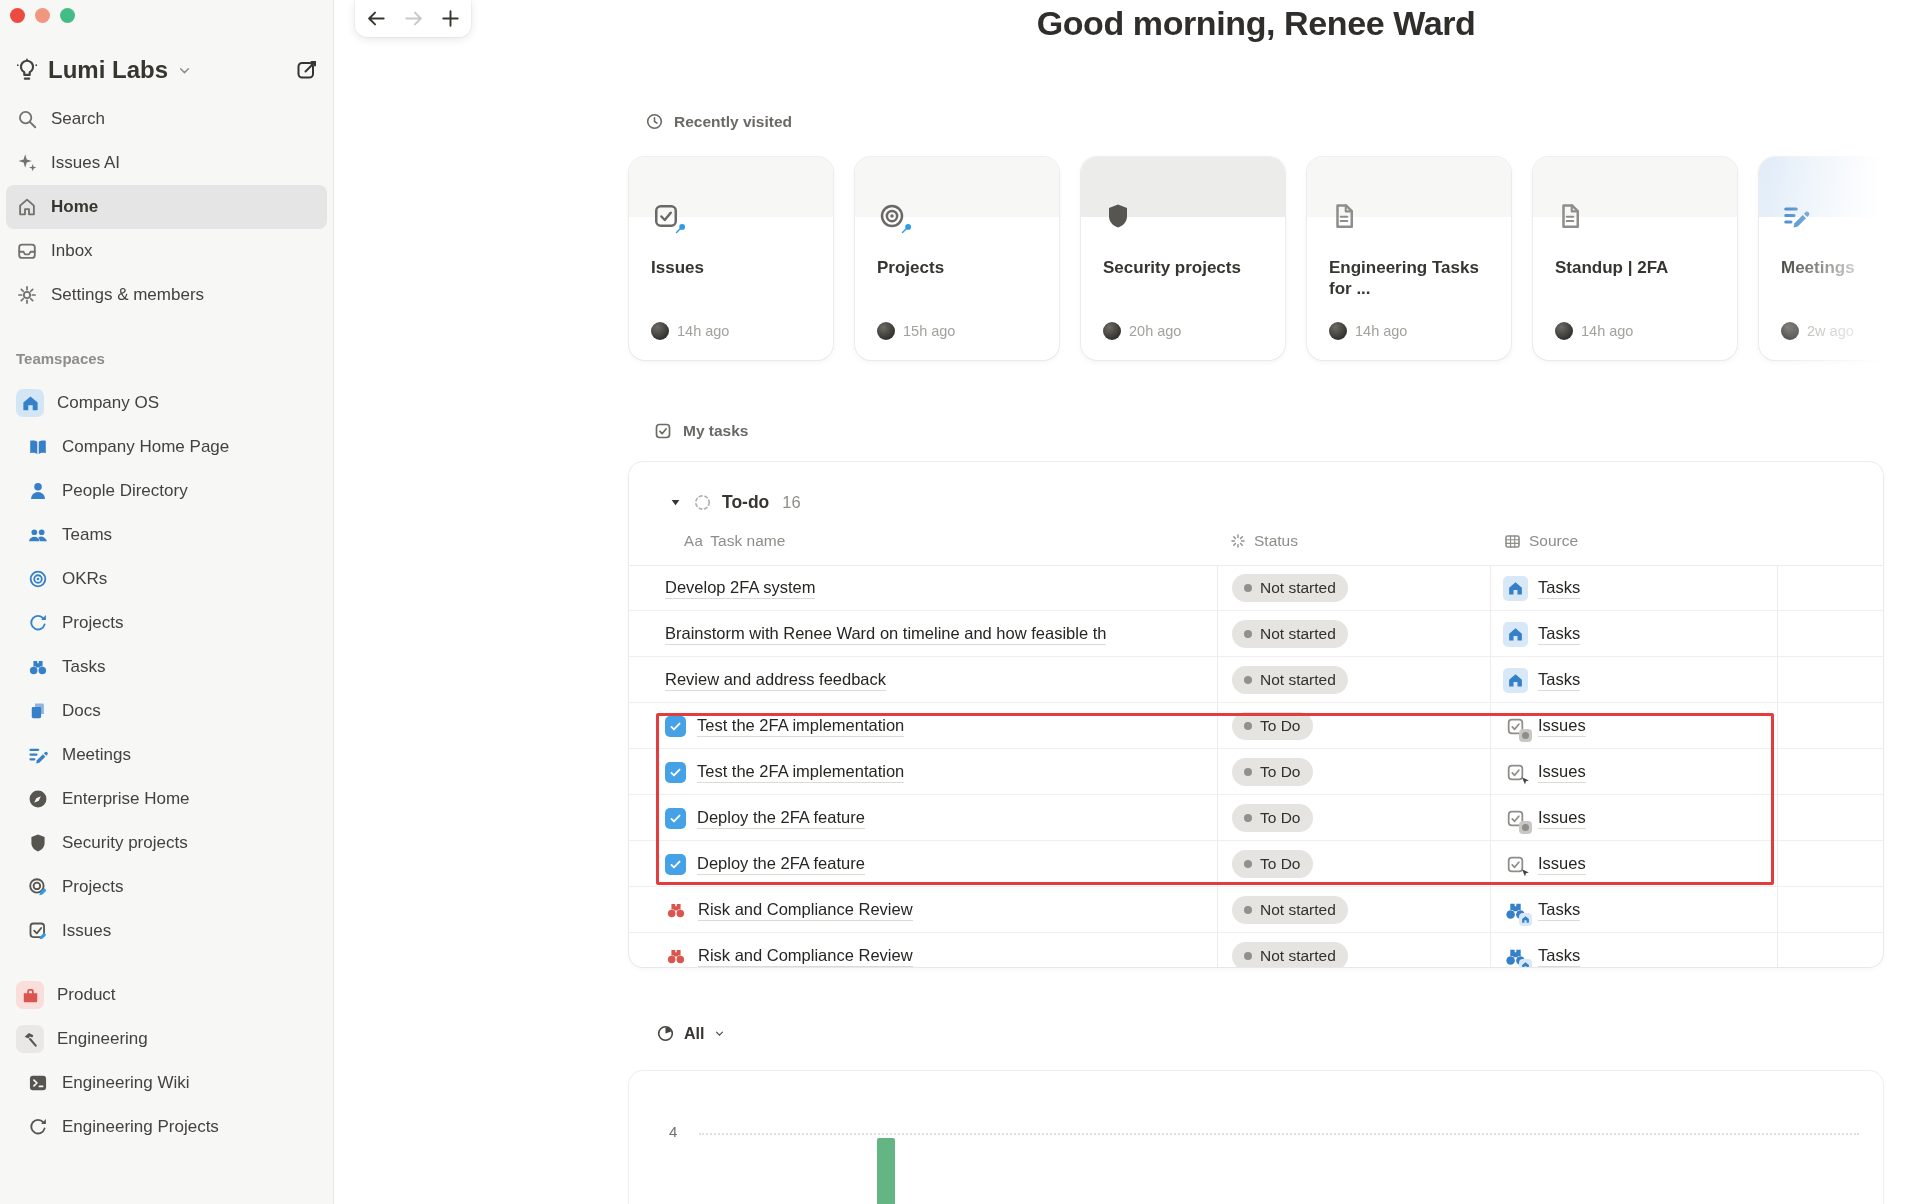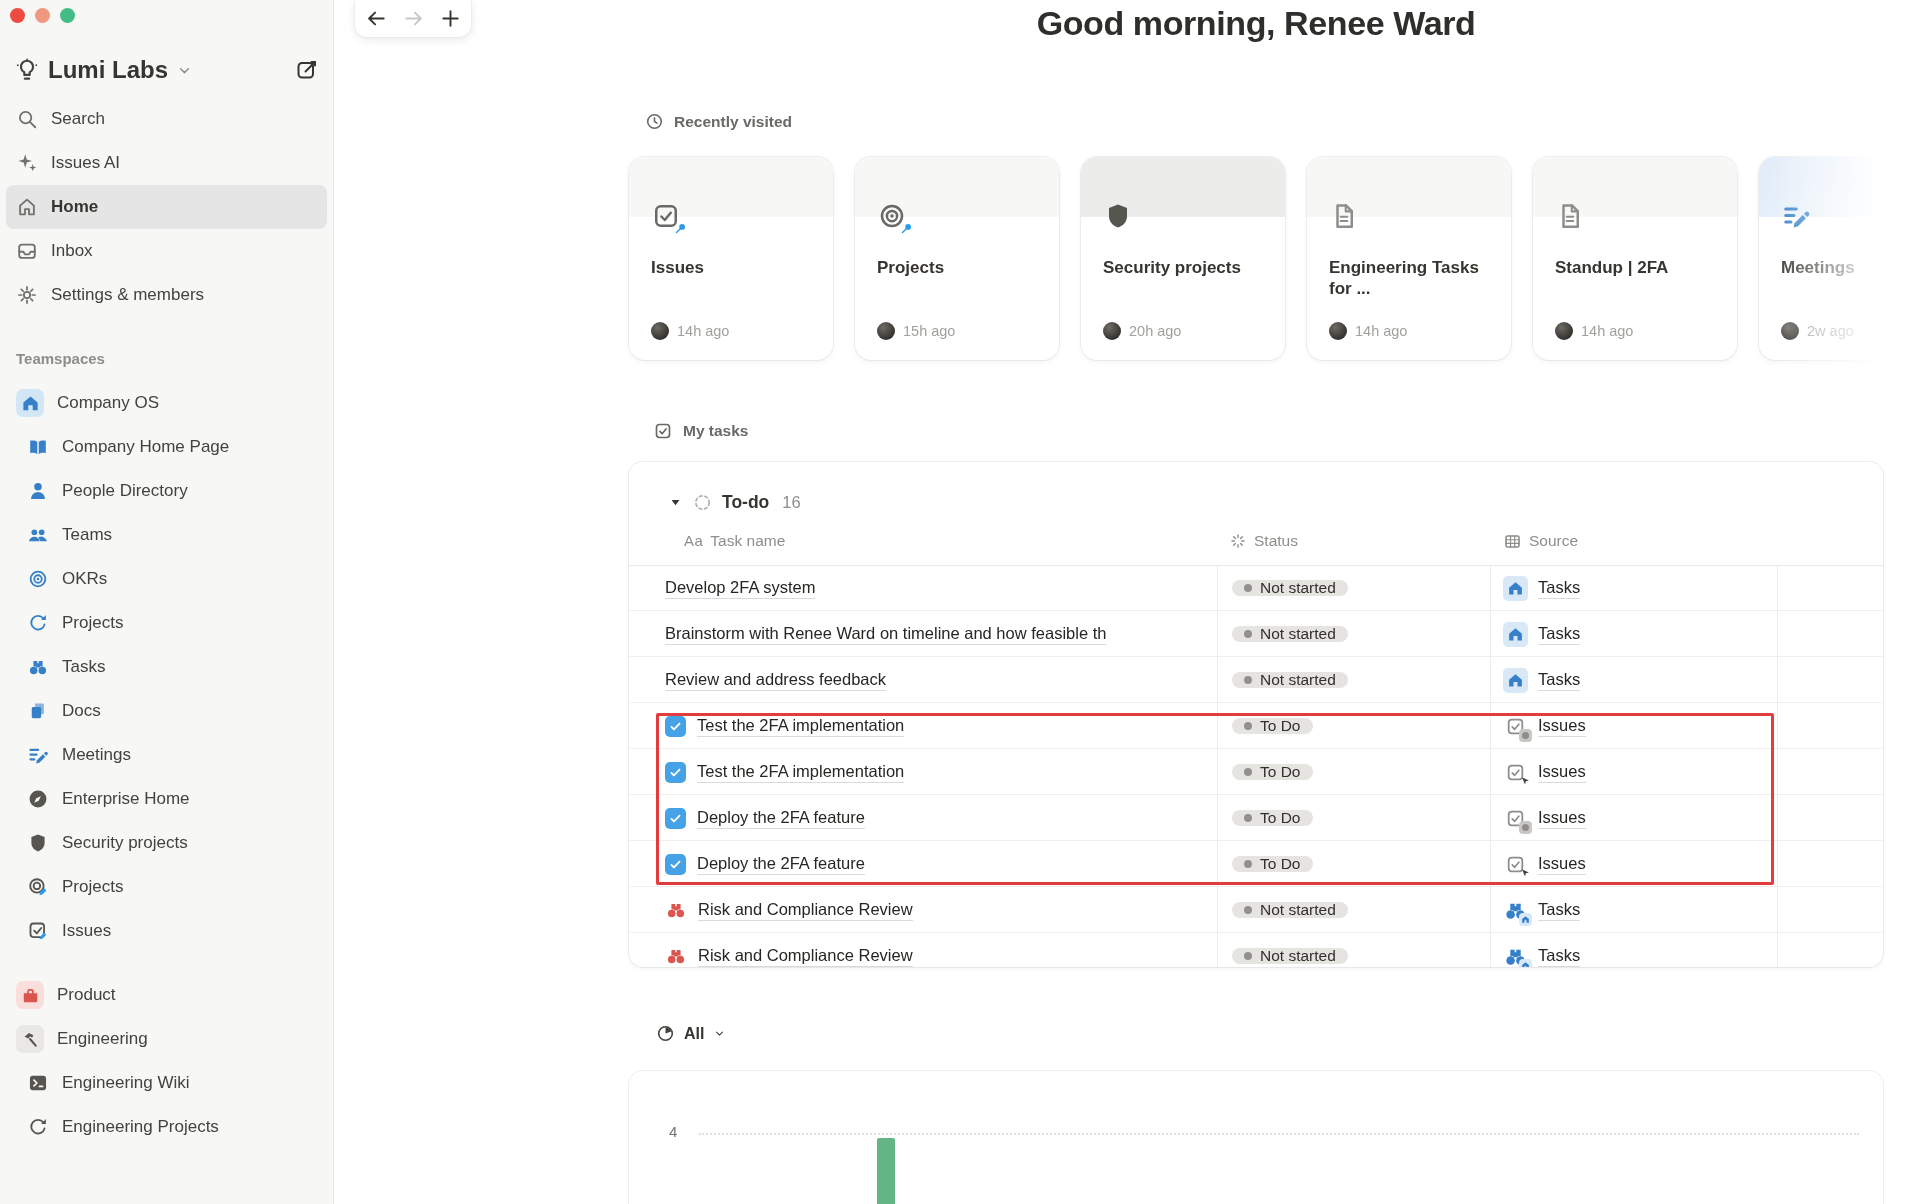--- a/index.html
+++ b/index.html
@@ -63,21 +63,21 @@
   .thead-line { position:absolute; left:0; right:0; top:103px; height:1px; background:#ECEBE9; }
   .col-line { position:absolute; top:103px; bottom:0; width:1px; background:#EDECEA; }
   .rows { position:absolute; left:0; top:103px; right:0; bottom:0; }
   .trow { position:absolute; left:0; right:0; height:46px; border-bottom:1px solid #F0EFED; }
   .task-cell { position:absolute; left:36px; top:0; width:545px; height:46px; display:flex; align-items:center; gap:11px; overflow:hidden; white-space:nowrap; cursor:pointer; }
   .task-text { font-size:16.5px; color:#282623; border-bottom:1.5px solid #DCDAD4; padding-bottom:1px; }
   .cb { width:21px; height:21px; border-radius:5px; background:#45A2E6; flex:0 0 auto; display:flex; align-items:center; justify-content:center; cursor:pointer; }
   .cb svg { width:13px; height:13px; }
   .binoc-red { width:22px; height:22px; color:#D9554E; flex:0 0 auto; }
   .status-cell { position:absolute; left:603px; top:0; height:46px; display:flex; align-items:center; }
-  .pill { display:flex; align-items:center; gap:8px; height:16px; padding:0 12px; background:#E5E4E1; border-radius:14px; font-size:15.5px; color:#32302C; cursor:pointer; }
+  .pill { display:flex; align-items:center; gap:8px; height:28px; padding:0 12px; background:#E5E4E1; border-radius:14px; font-size:15.5px; color:#32302C; cursor:pointer; }
   .pill-dot { width:8px; height:8px; border-radius:50%; background:#91918E; }
   .src-cell { position:absolute; left:874px; top:0; height:46px; display:flex; align-items:center; gap:10px; cursor:pointer; }
   .src-ic { position:relative; width:25px; height:25px; flex:0 0 auto; }
   .src-tile { width:25px; height:25px; border-radius:5px; background:#D8E8F7; display:flex; align-items:center; justify-content:center; color:#3580C8; }
   .src-tile .ic, .src-plain .ic { width:17px; height:17px; }
   .src-plain { width:25px; height:25px; color:#8F8D89; display:flex; align-items:center; justify-content:center; }
   .src-plain .ic { width:21px; height:21px; }
   .badge { position:absolute; right:-4px; bottom:-3px; width:13px; height:13px; border-radius:4px; display:flex; align-items:center; justify-content:center; }
   .badge.dot { background:#C9C7C3; } .badge.dot i{ width:7px;height:7px;border-radius:50%;background:#8F8D89;display:block;}
   .badge.cursor { color:#44423E; } .badge.cursor svg{width:11px;height:11px;}

